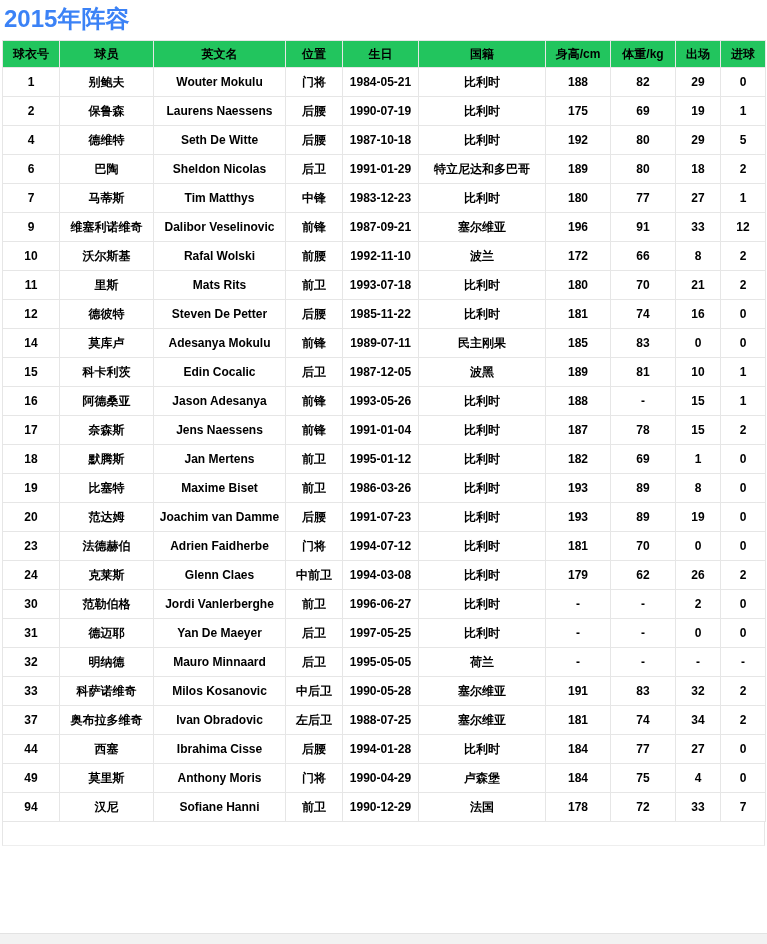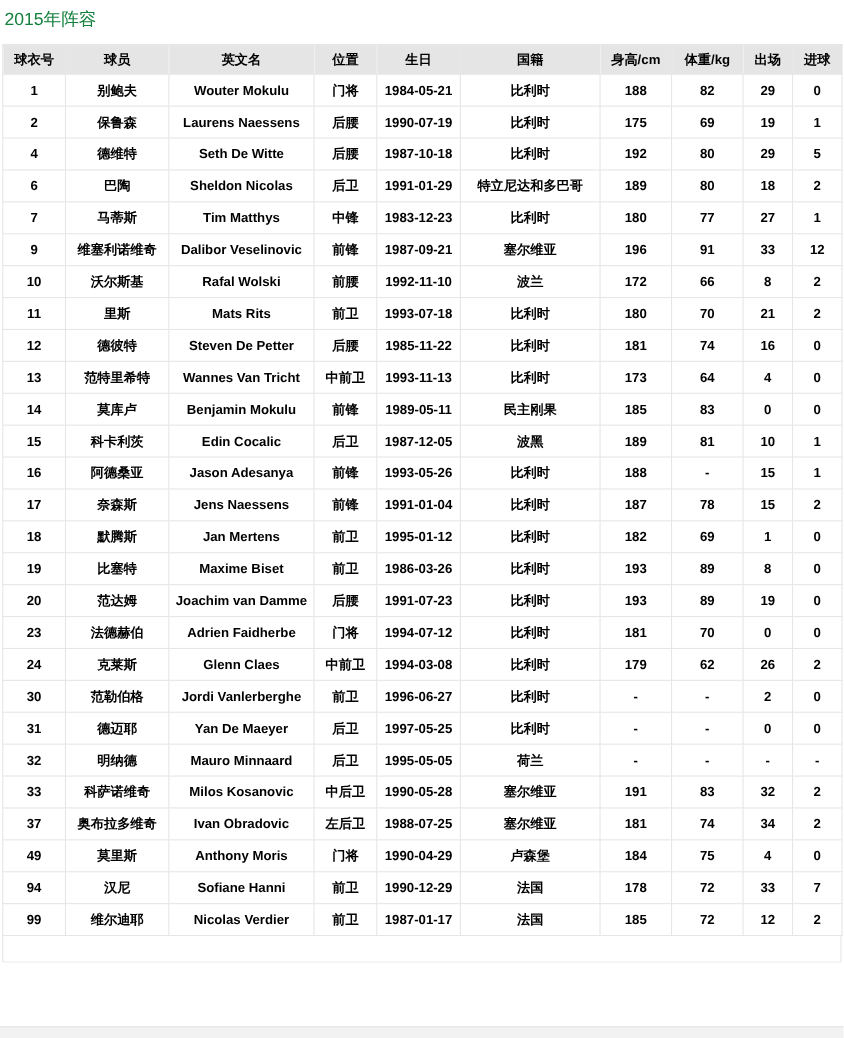--- a/index.html
+++ b/index.html
@@ -8,24 +8,24 @@
     background: #ffffff;
     font-family: "Liberation Sans", "DejaVu Sans", sans-serif;
   }
   body {
     width: 767px;
     height: 944px;
     position: relative;
     overflow: hidden;
   }
   .page-title {
-    font-size: 16px;
+    font-size: 24px;
     line-height: 23px;
-    font-weight: normal;
-    color: #15803d;
+    font-weight: bold;
+    color: #3b82f6;
     margin: 7px 0 0 4px;
   }
   .table-wrap {
     margin: 10px 2px 0 2px;
   }
   table.roster {
     border-collapse: collapse;
     table-layout: fixed;
     width: 763px;
   }
@@ -36,21 +36,21 @@
     vertical-align: middle;
     font-size: 12px;
     font-weight: bold;
     color: #000000;
     padding: 0 2px;
     white-space: nowrap;
     overflow: hidden;
   }
   table.roster th {
     height: 26px;
-    background: #e5e5e5;
+    background: #22c55e;
   }
   table.roster td {
     height: 28px;
     background: #ffffff;
   }
   
   col.c0 { width: 57px; }
   col.c1 { width: 94px; }
   col.c2 { width: 132px; }
   col.c3 { width: 57px; }
@@ -214,37 +214,25 @@
           <td>Steven De Petter</td>
           <td>后腰</td>
           <td>1985-11-22</td>
           <td>比利时</td>
           <td>181</td>
           <td>74</td>
           <td>16</td>
           <td>0</td>
         </tr>
         <tr>
-          <td>13</td>
-          <td>范特里希特</td>
-          <td>Wannes Van Tricht</td>
-          <td>中前卫</td>
-          <td>1993-11-13</td>
-          <td>比利时</td>
-          <td>173</td>
-          <td>64</td>
-          <td>4</td>
-          <td>0</td>
-        </tr>
-        <tr>
           <td>14</td>
           <td>莫库卢</td>
-          <td>Benjamin Mokulu</td>
+          <td>Adesanya Mokulu</td>
           <td>前锋</td>
-          <td>1989-05-11</td>
+          <td>1989-07-11</td>
           <td>民主刚果</td>
           <td>185</td>
           <td>83</td>
           <td>0</td>
           <td>0</td>
         </tr>
         <tr>
           <td>15</td>
           <td>科卡利茨</td>
           <td>Edin Cocalic</td>
@@ -392,20 +380,32 @@
           <td>37</td>
           <td>奥布拉多维奇</td>
           <td>Ivan Obradovic</td>
           <td>左后卫</td>
           <td>1988-07-25</td>
           <td>塞尔维亚</td>
           <td>181</td>
           <td>74</td>
           <td>34</td>
           <td>2</td>
+        </tr>
+        <tr>
+          <td>44</td>
+          <td>西塞</td>
+          <td>Ibrahima Cisse</td>
+          <td>后腰</td>
+          <td>1994-01-28</td>
+          <td>比利时</td>
+          <td>184</td>
+          <td>77</td>
+          <td>27</td>
+          <td>0</td>
         </tr>
         <tr>
           <td>49</td>
           <td>莫里斯</td>
           <td>Anthony Moris</td>
           <td>门将</td>
           <td>1990-04-29</td>
           <td>卢森堡</td>
           <td>184</td>
           <td>75</td>
@@ -417,31 +417,19 @@
           <td>汉尼</td>
           <td>Sofiane Hanni</td>
           <td>前卫</td>
           <td>1990-12-29</td>
           <td>法国</td>
           <td>178</td>
           <td>72</td>
           <td>33</td>
           <td>7</td>
         </tr>
-        <tr>
-          <td>99</td>
-          <td>维尔迪耶</td>
-          <td>Nicolas Verdier</td>
-          <td>前卫</td>
-          <td>1987-01-17</td>
-          <td>法国</td>
-          <td>185</td>
-          <td>72</td>
-          <td>12</td>
-          <td>2</td>
-        </tr>
       </tbody>
   </table>
 </div>
 
 <div class="table-bottom-space"></div>
 
 <div class="h-scrollbar"></div>
 
 </body></html>

